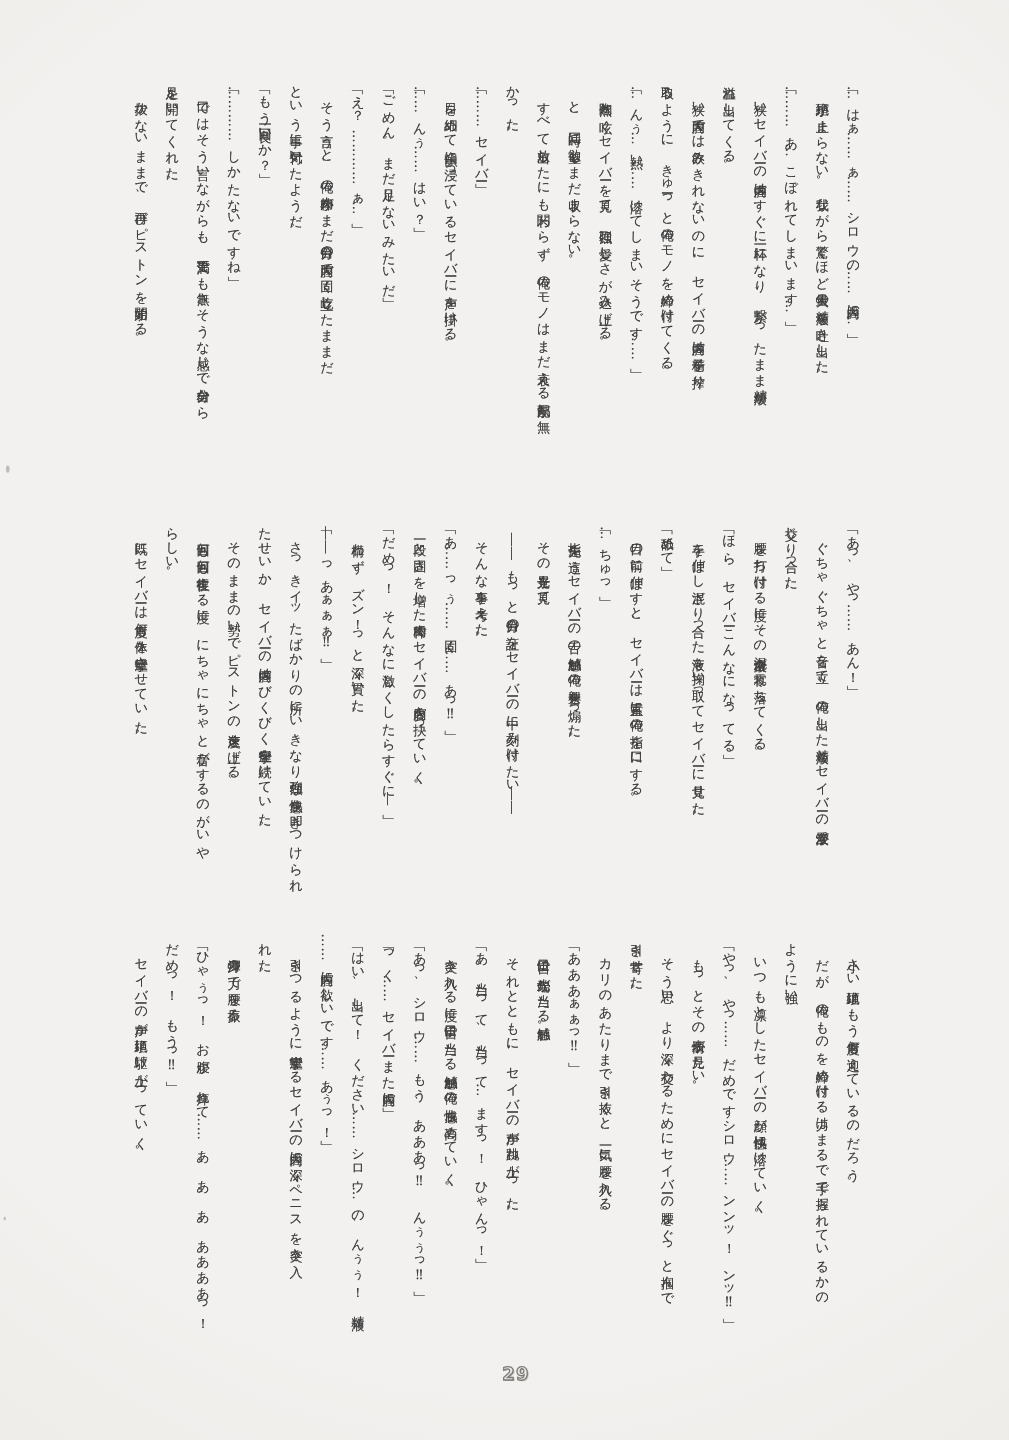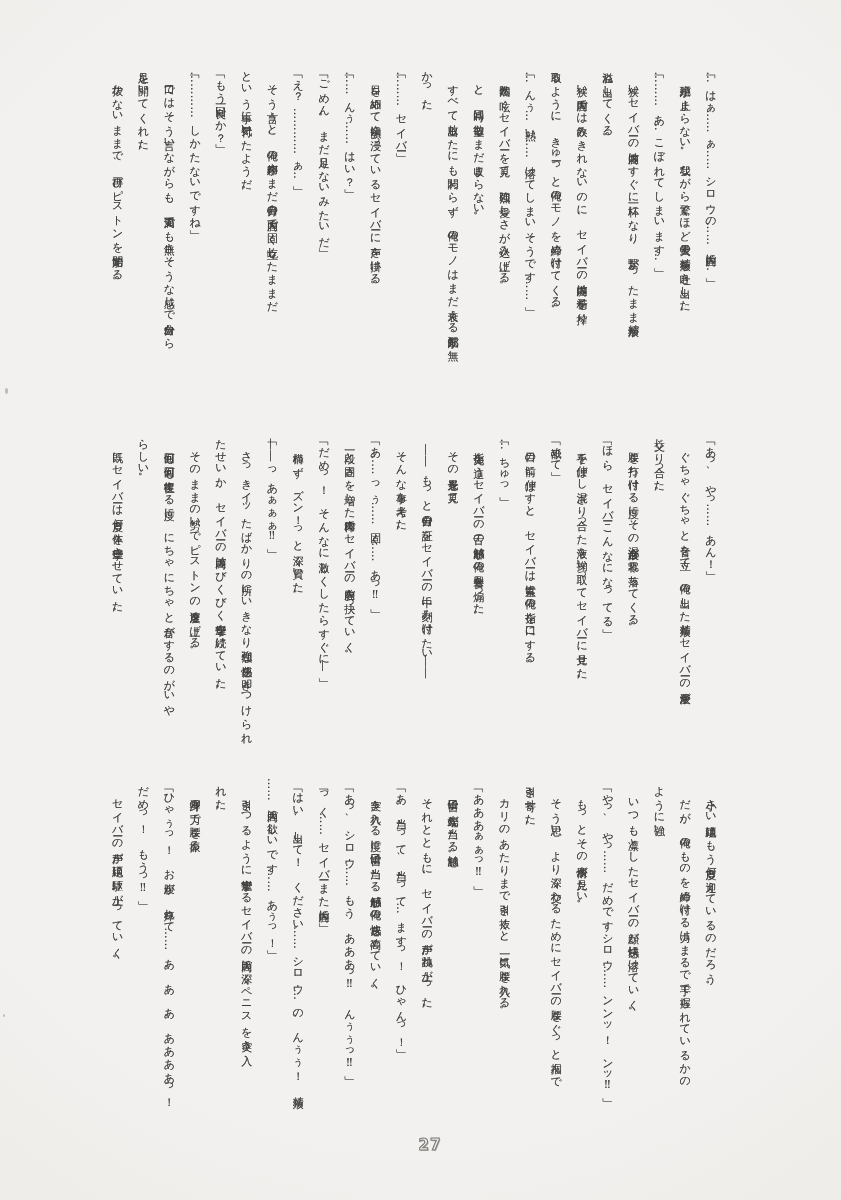--- a/index.html
+++ b/index.html
@@ -110,17 +110,17 @@
       <p class="line q">「はい、出して！　ください……シロウ…の、んぅぅ！　精液</p>
       <p class="line c">……膣内に欲しいです……あぅっ！」</p>
       <p class="line p">引きつるように痙攣するセイバーの膣内に深くペニスを突き入</p>
       <p class="line c">れた。</p>
       <p class="line p">渾身の力で腰を振る。</p>
       <p class="line q">「ひゃぅっ！　お腹が、痺れて……あ、あ、あ、ああああっ！</p>
       <p class="line c">だめっ！　もうっ‼」</p>
       <p class="line p">セイバーの声が絶頂に駆け上がっていく。</p>
     </section>
 
-  <div class="pagenum">27</div>
+  <div class="pagenum">29</div>
 
   <div class="speck speck1"></div>
   <div class="speck speck2"></div>
 </div>
 
 </body></html>

